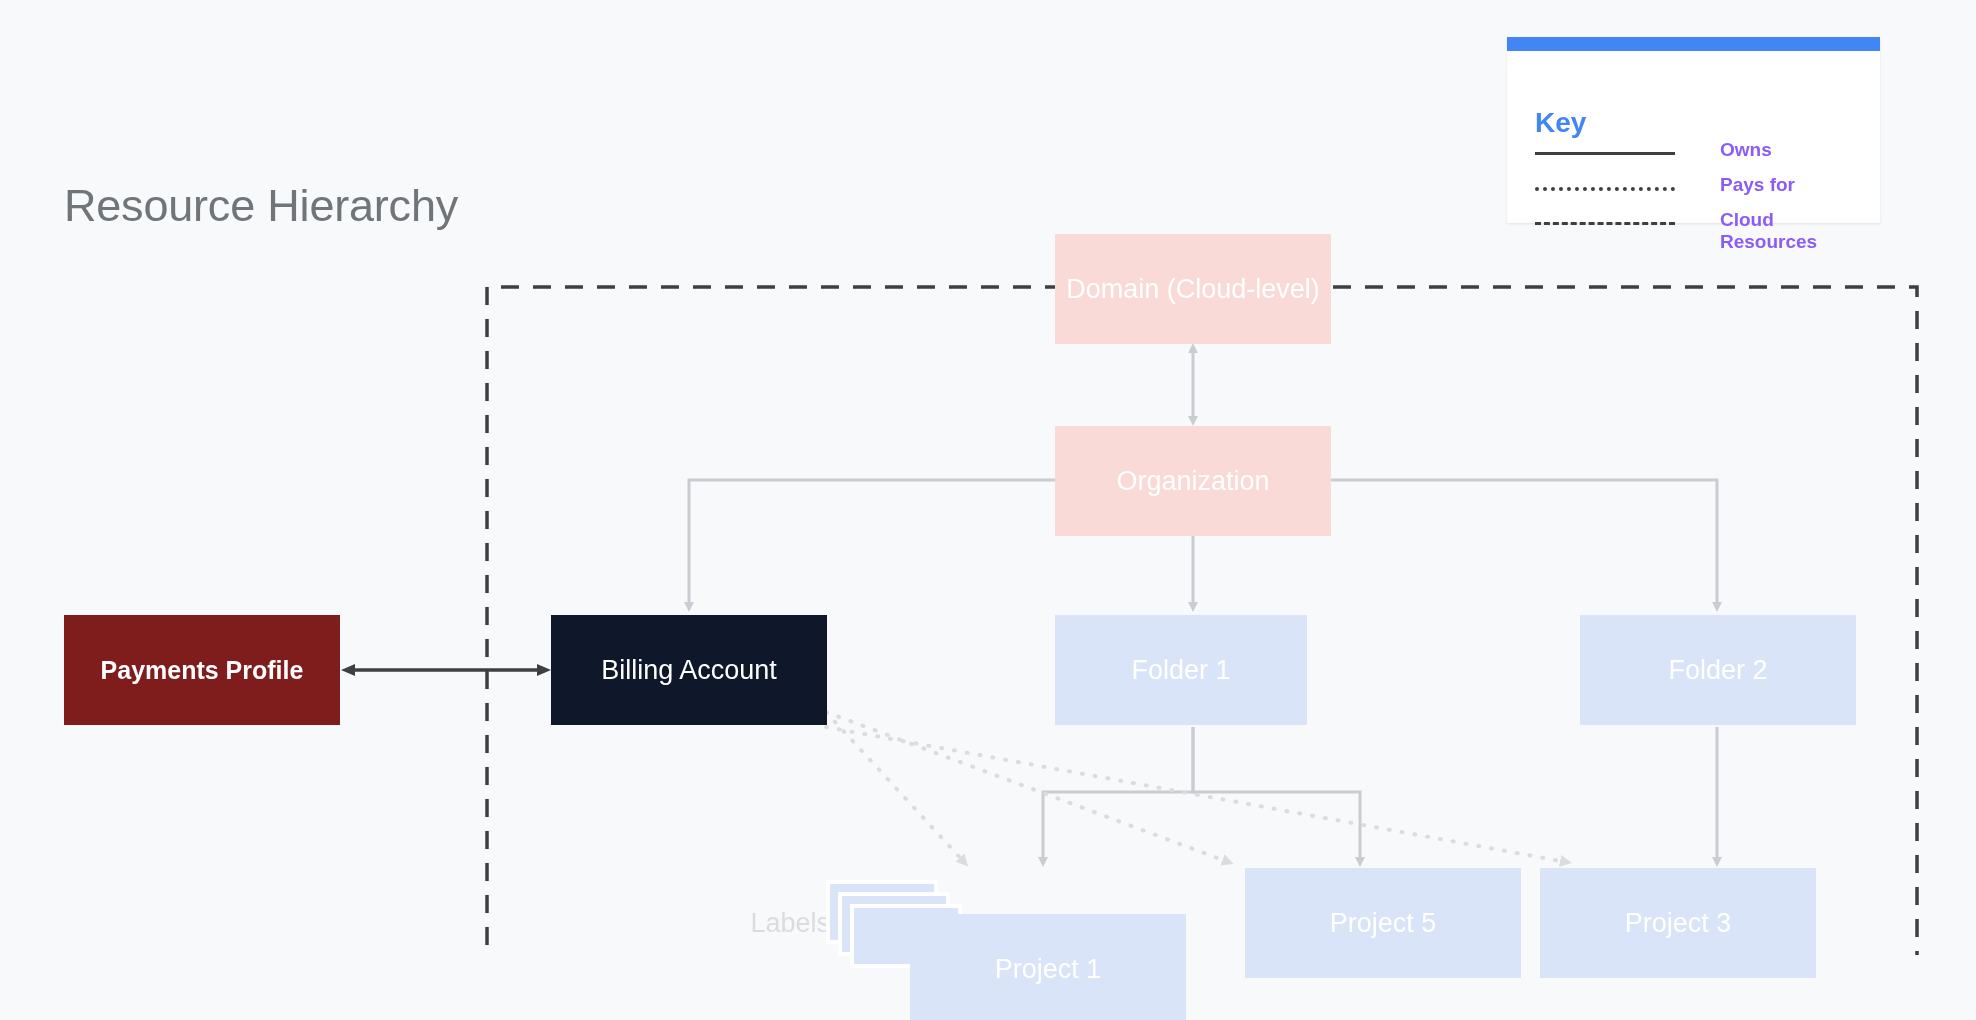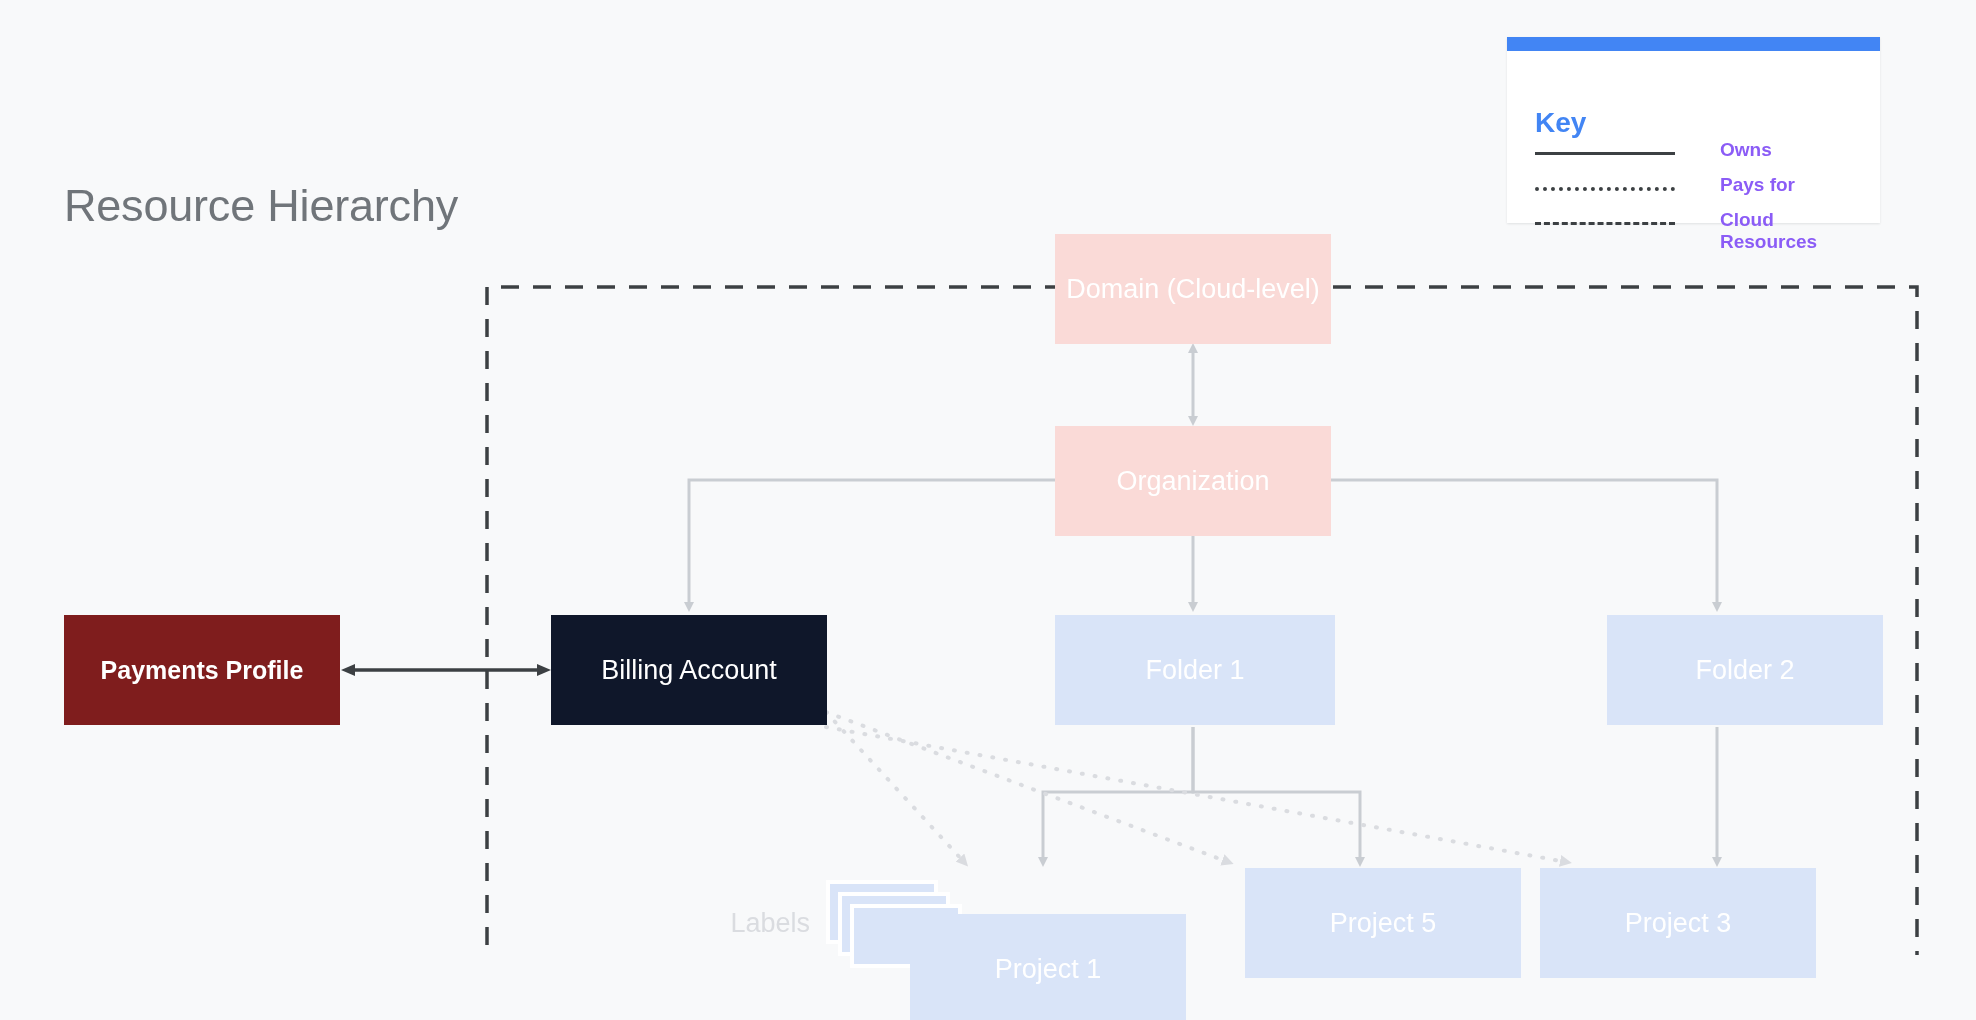--- a/index.html
+++ b/index.html
@@ -42,21 +42,21 @@
 
   .n-folder,.n-project{background:#d9e4f8;}
   .n-folder .node-label,.n-project .node-label{color:#ffffff;font-size:27px;}
 
   .n-payments{background:#7f1d1d;text-align:right;}
   .n-payments .node-label{color:#ffffff;font-size:25px;font-weight:bold;}
 
   
   #labels-text{
     position:absolute;
-    left:700px;top:908px;
+    left:720px;top:908px;
     width:110px;
     text-align:right;
     font-size:27px;
     color:#dadce0;
     white-space:nowrap;
   }
   #labels-stack{position:absolute;left:826px;top:880px;width:140px;height:100px;}
   .lcard{
     position:absolute;
     width:112px;height:64px;
@@ -177,25 +177,25 @@
   </div>
 
   <div class="node n-payments" style="left:64px;top:615px;width:276px;height:110px;">
     <span class="node-label">Payments Profile</span>
   </div>
 
   <div class="node n-billing" style="left:551px;top:615px;width:276px;height:110px;">
     <span class="node-label">Billing Account</span>
   </div>
 
-  <div class="node n-folder" style="left:1055px;top:615px;width:280px;height:110px;">
+  <div class="node n-folder" style="left:1055px;top:615px;width:252px;height:110px;">
     <span class="node-label">Folder 1</span>
   </div>
 
-  <div class="node n-folder" style="left:1580px;top:615px;width:276px;height:110px;margin-left:27px;">
+  <div class="node n-folder" style="left:1580px;top:615px;width:276px;height:110px;">
     <span class="node-label">Folder 2</span>
   </div>
 
   <div id="labels-text">Labels</div>
   <div id="labels-stack">
     <div class="lcard c1"></div>
     <div class="lcard c2"></div>
     <div class="lcard c3"></div>
   </div>
 

